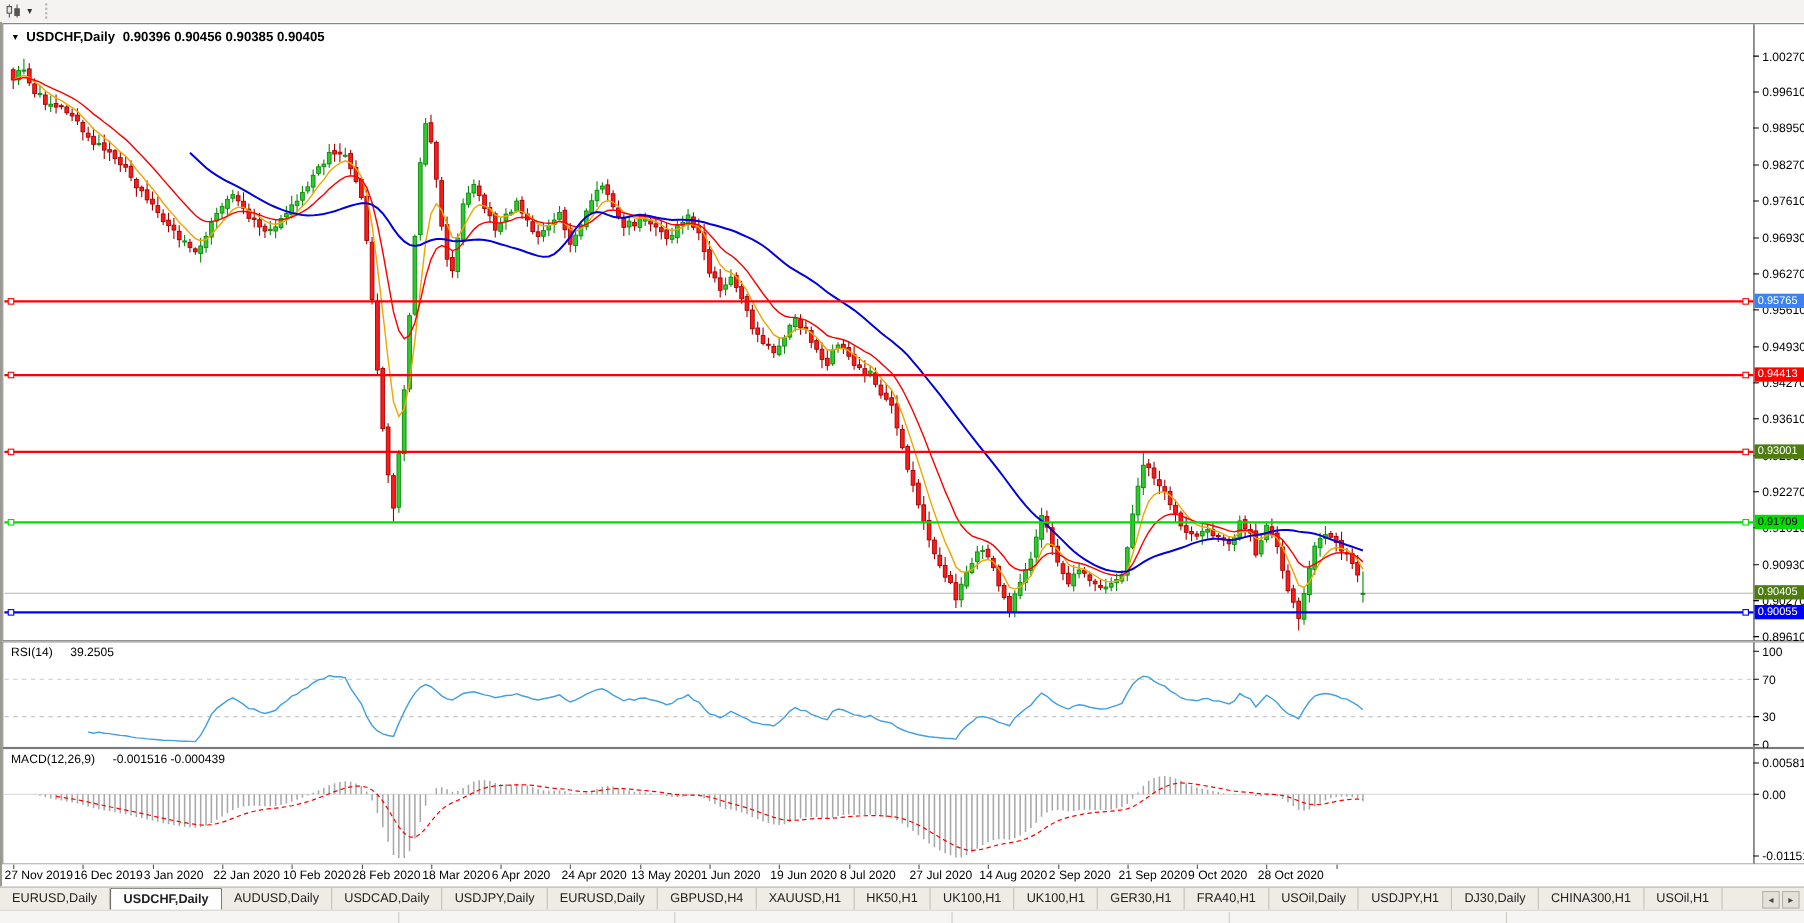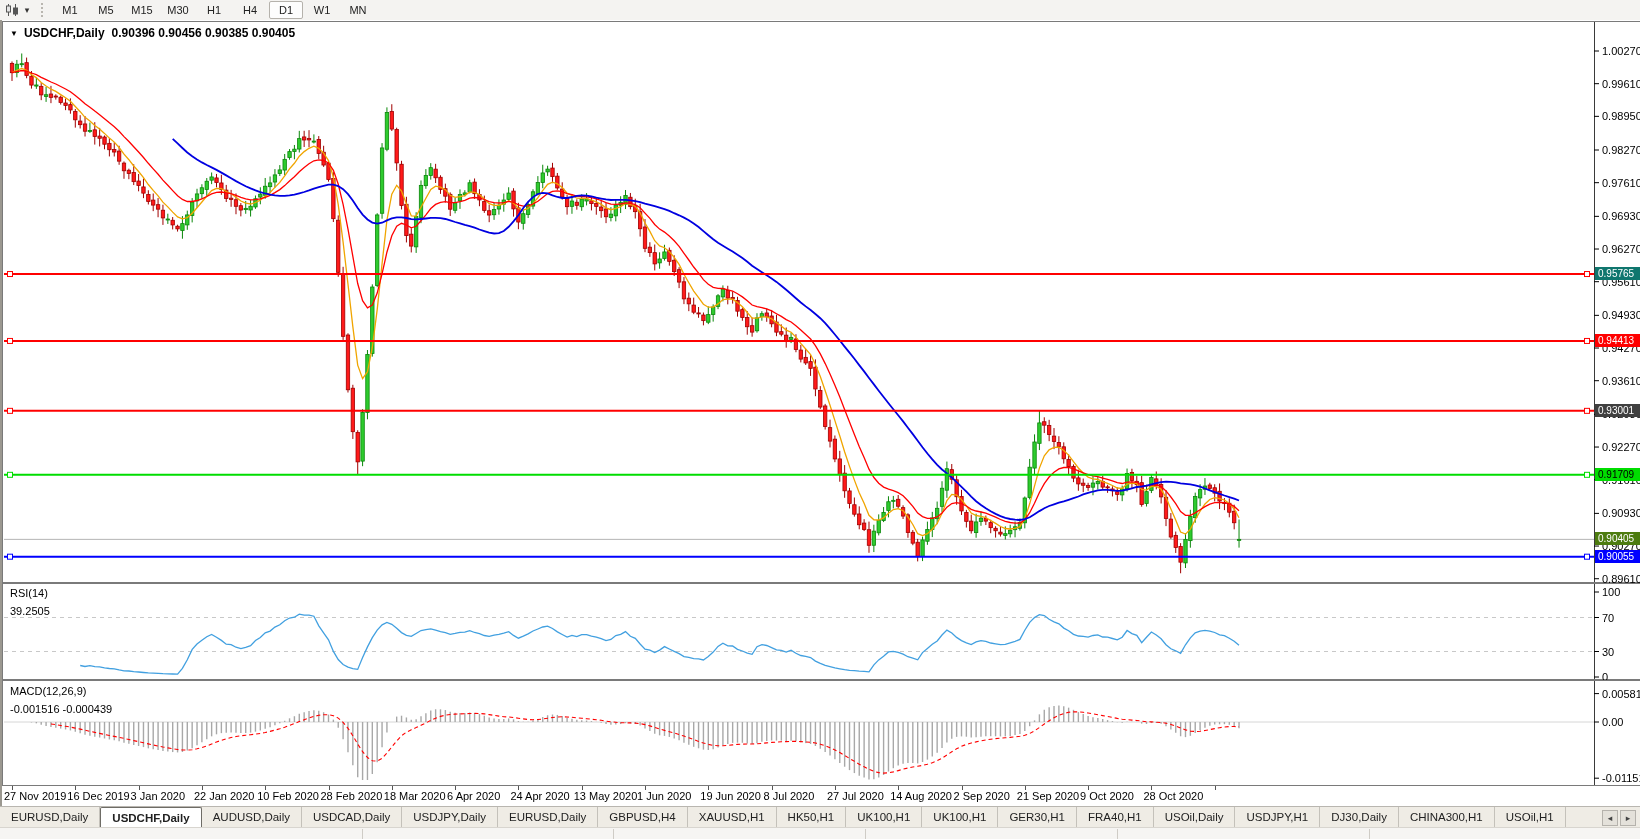--- a/index.html
+++ b/index.html
@@ -22,21 +22,21 @@
   .chart-window{position:absolute;left:0;top:20px;width:1640px;height:786px;background:#fff;
                 border-left:2px solid #9b9890;}
   .chart-window svg{position:absolute;left:0;display:block;}
   #main-svg{top:1px;}
   #rsi-svg{top:563px;}
   #macd-svg{top:660px;}
 
   .chart-title{position:absolute;left:8px;top:6px;z-index:5;font-size:12px;color:#000;
                display:flex;align-items:center;gap:7px;font-weight:600;}
   .chart-title .caret{font-size:8px;margin-right:-1px;}
-  .ind-label{position:absolute;left:8px;z-index:5;font-size:11px;color:#000;display:flex;gap:6px;flex-direction:column;}
+  .ind-label{position:absolute;left:8px;z-index:5;font-size:11px;color:#000;display:flex;gap:16px;}
   #rsi-label{top:567px;}
   #macd-label{top:665px;}
 
   .badge{position:absolute;left:1593px;z-index:6;width:46px;height:13px;line-height:13px;
          font-size:10px;text-align:left;padding-left:3px;box-sizing:border-box;}
 
   
   .date-axis{position:absolute;left:0;top:766px;width:1640px;height:20px;background:#fff;}
   .date-axis .dlabel{position:absolute;top:4px;font-size:11px;color:#000;white-space:nowrap;text-align:center;}
   .date-axis .dtick{position:absolute;top:0;width:1px;height:4px;background:#555;}
@@ -65,31 +65,20 @@
     <span class="tb-icon">
       <svg width="14" height="14" viewBox="0 0 14 14">
         <line x1="3.5" y1="1" x2="3.5" y2="13" stroke="#555" stroke-width="1"></line>
         <rect x="1.5" y="3" width="4" height="6" fill="#e6e6e6" stroke="#555"></rect>
         <line x1="10.5" y1="1" x2="10.5" y2="13" stroke="#555" stroke-width="1"></line>
         <rect x="8.5" y="5" width="4" height="6" fill="#555" stroke="#555"></rect>
       </svg>
     </span>
     <span class="tb-caret">▾</span>
     <span class="tb-grip"></span>
-    <div class="tb-buttons" id="tf-buttons">
-        <span class="tb-btn">M1</span>
-        <span class="tb-btn">M5</span>
-        <span class="tb-btn">M15</span>
-        <span class="tb-btn">M30</span>
-        <span class="tb-btn">H1</span>
-        <span class="tb-btn">H4</span>
-        <span class="tb-btn active">D1</span>
-        <span class="tb-btn">W1</span>
-        <span class="tb-btn">MN</span>
-      </div>
   </div>
 
   <div class="chart-window">
     <svg id="main-svg" width="1640" height="562">
         <rect x="0.5" y="0.5" width="1639" height="561" fill="#fff" stroke="#7a7a7a"></rect>
         <line x1="1592.5" y1="1" x2="1592.5" y2="561" stroke="#3a3a3a" stroke-width="1"></line>
         <line x1="1592" y1="30" x2="1597" y2="30" stroke="#000"></line>
         <text x="1600" y="34" font-size="11" font-family="Liberation Sans, sans-serif" fill="#000">1.00270</text>
         <line x1="1592" y1="62.67326732673237" x2="1597" y2="62.67326732673237" stroke="#000"></line>
         <text x="1600" y="66.67326732673237" font-size="11" font-family="Liberation Sans, sans-serif" fill="#000">0.99610</text>
@@ -977,23 +966,23 @@
         <span class="dtick" style="left: 1022.8px;"></span>
         <span class="dlabel" style="left: 1014.8px;">21 Sep 2020</span>
         <span class="dtick" style="left: 1086.1px;"></span>
         <span class="dlabel" style="left: 1078.1px;">9 Oct 2020</span>
         <span class="dtick" style="left: 1149.4px;"></span>
         <span class="dlabel" style="left: 1141.4px;">28 Oct 2020</span>
         <span class="dtick" style="left: 1212.7px;"></span>
         <span class="dlabel" style="left: 1204.7px; margin-top: 48px;">16 Nov 2020</span>
       </div>
     <div id="badges">
-        <span class="badge" style="background: #0f766e; color: rgb(255, 255, 255); top: 247.02px;">0.95765</span>
+        <span class="badge" style="background: #3b82f6; color: rgb(255, 255, 255); top: 247.02px;">0.95765</span>
         <span class="badge" style="background: rgb(255, 0, 0); color: rgb(255, 255, 255); top: 313.95px;">0.94413</span>
-        <span class="badge" style="background: #404040; color: rgb(255, 255, 255); top: 383.851px;">0.93001</span>
+        <span class="badge" style="background: #4d7c0f; color: rgb(255, 255, 255); top: 383.851px;">0.93001</span>
         <span class="badge" style="background: rgb(0, 221, 0); color: rgb(0, 0, 0); top: 447.812px;">0.91709</span>
         <span class="badge" style="background: rgb(0, 0, 255); color: rgb(255, 255, 255); top: 529.693px;">0.90055</span>
         <span class="badge" style="background: #4d7c0f; color: rgb(255, 255, 255); top: 512.366px;">0.90405</span>
       </div>
   </div>
 
   <div class="tabbar" id="tabbar">
       <span class="tab">EURUSD,Daily</span>
       <span class="tab active">USDCHF,Daily</span>
       <span class="tab">AUDUSD,Daily</span>

